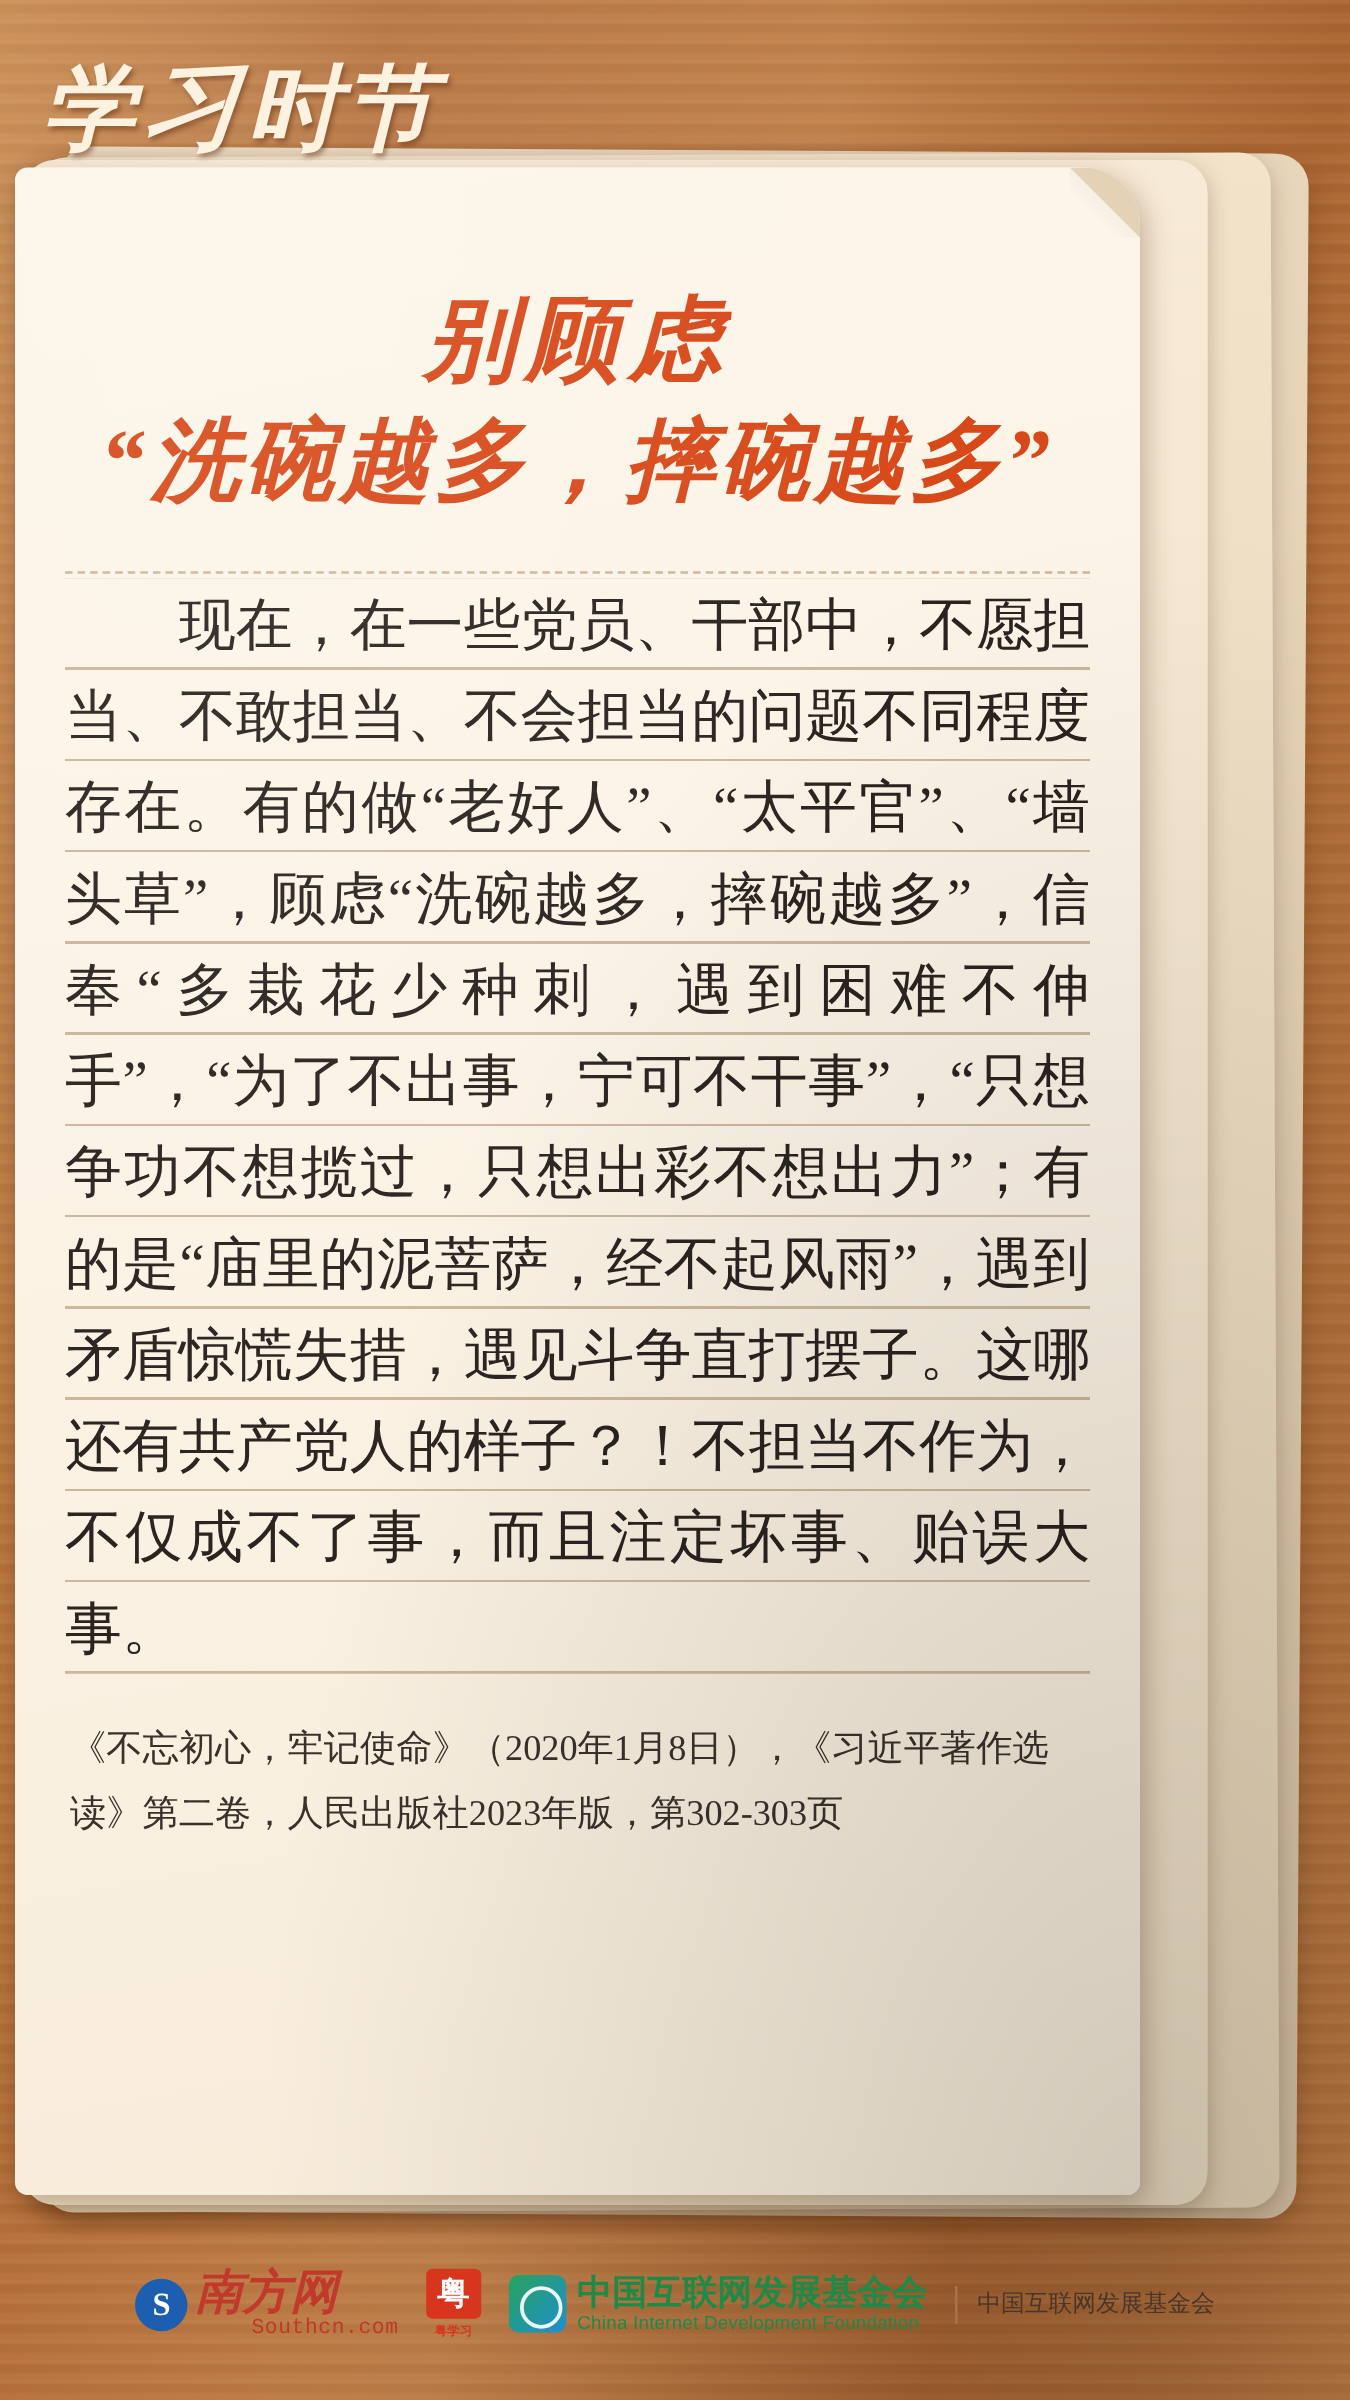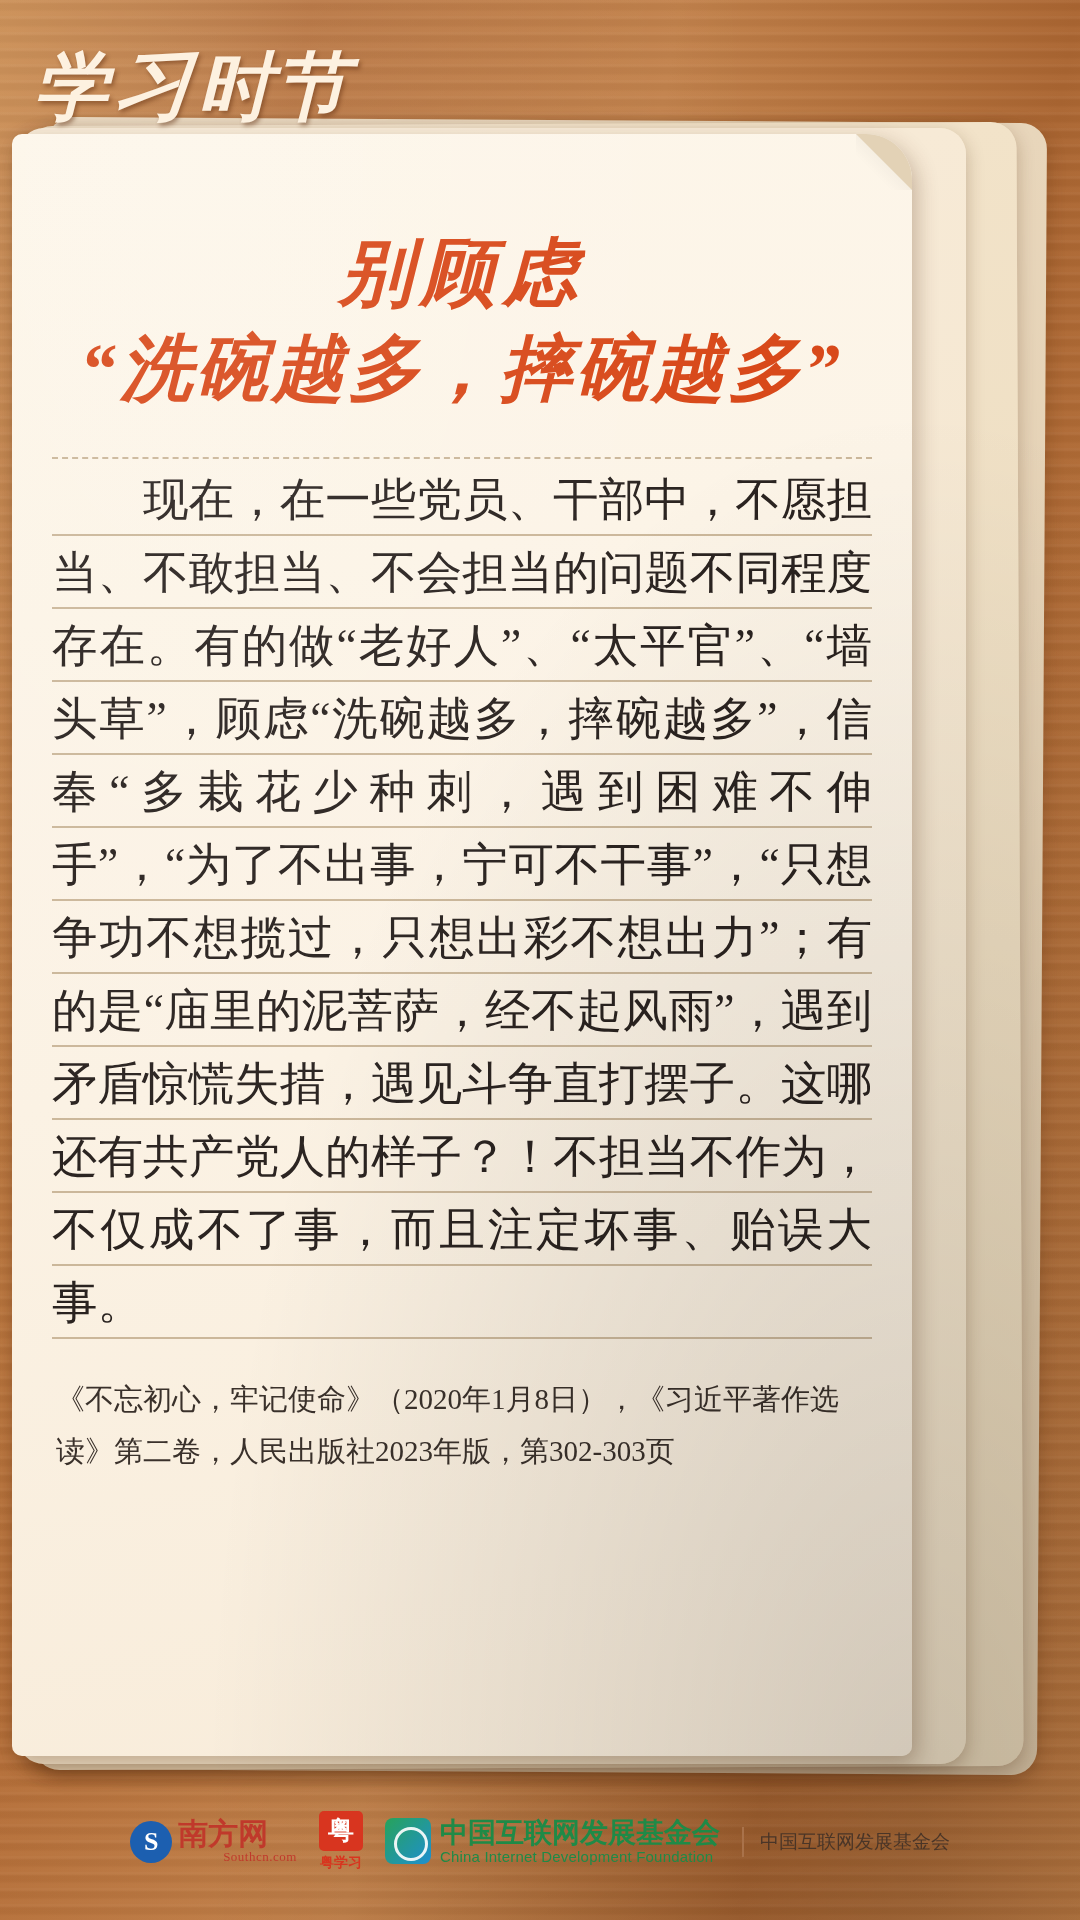--- a/index.html
+++ b/index.html
@@ -201,38 +201,38 @@
   }
   .logo-southcn { display:flex; align-items:center; gap:6px; }
   .logo-southcn .mark {
     width: 42px; height: 42px; border-radius: 50%;
     background: #1c5fb0;
     color: #fff; font-size: 26px; font-weight: bold;
     display:flex; align-items:center; justify-content:center;
     font-family:"Liberation Serif", serif;
   }
   .logo-southcn .txt .cn {
-    font-size: 30px; font-weight: bold; color:#c0392b;
-    font-family:"Liberation Serif", serif; line-height:1;
+    font-size: 38px; font-weight: bold; color:#c0392b;
+    font-family:"Liberation Serif", serif; line-height:1;font-style:italic;
   }
   .logo-southcn .txt .en {
-    font-size: 13px; color:#c0392b; letter-spacing:0.5px;
-    font-family:Liberation Serif, serif;
+    font-size: 17px; color:#c0392b; letter-spacing:0.5px;
+    font-family:Liberation Mono, monospace;
     margin-left:45px;
   }
 
   .logo-yuexuexi { text-align:center; }
   .logo-yuexuexi .sq {
     width: 44px; height: 40px; background:#d8351f; border-radius:5px;
     color:#fff; font-size:26px; font-weight:bold; line-height:40px;
     font-family:"Liberation Serif", serif; margin: 0 auto;
   }
   .logo-yuexuexi .cap {
     margin-top: 3px;
-    font-size: 14px; color:#d8351f; font-weight:bold;
+    font-size: 10px; color:#d8351f; font-weight:bold;
     font-family:Liberation Sans, sans-serif;
     text-align:center;
   }
 
   .logo-cidf { display:flex; align-items:center; gap:9px; }
   .logo-cidf .globe {
     width: 46px; height: 46px; border-radius: 8px;
     background: linear-gradient(135deg,#27a35a,#1e8fd0);
     position: relative;
   }

